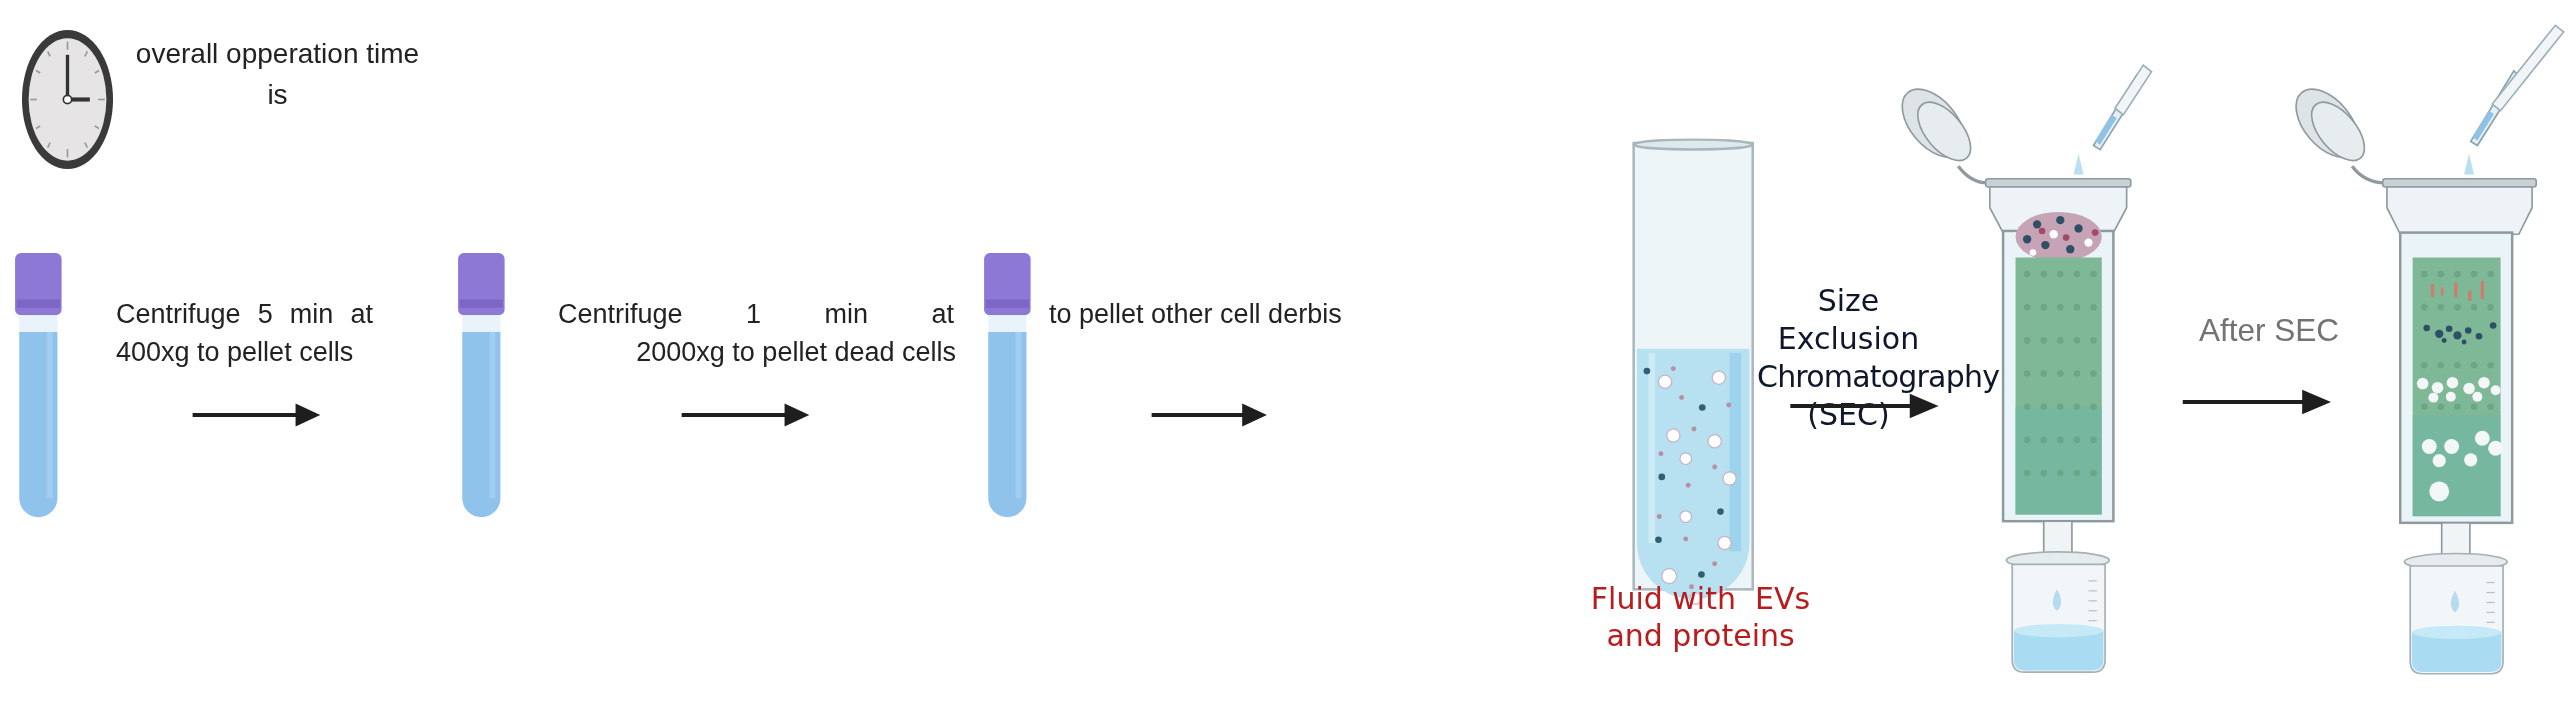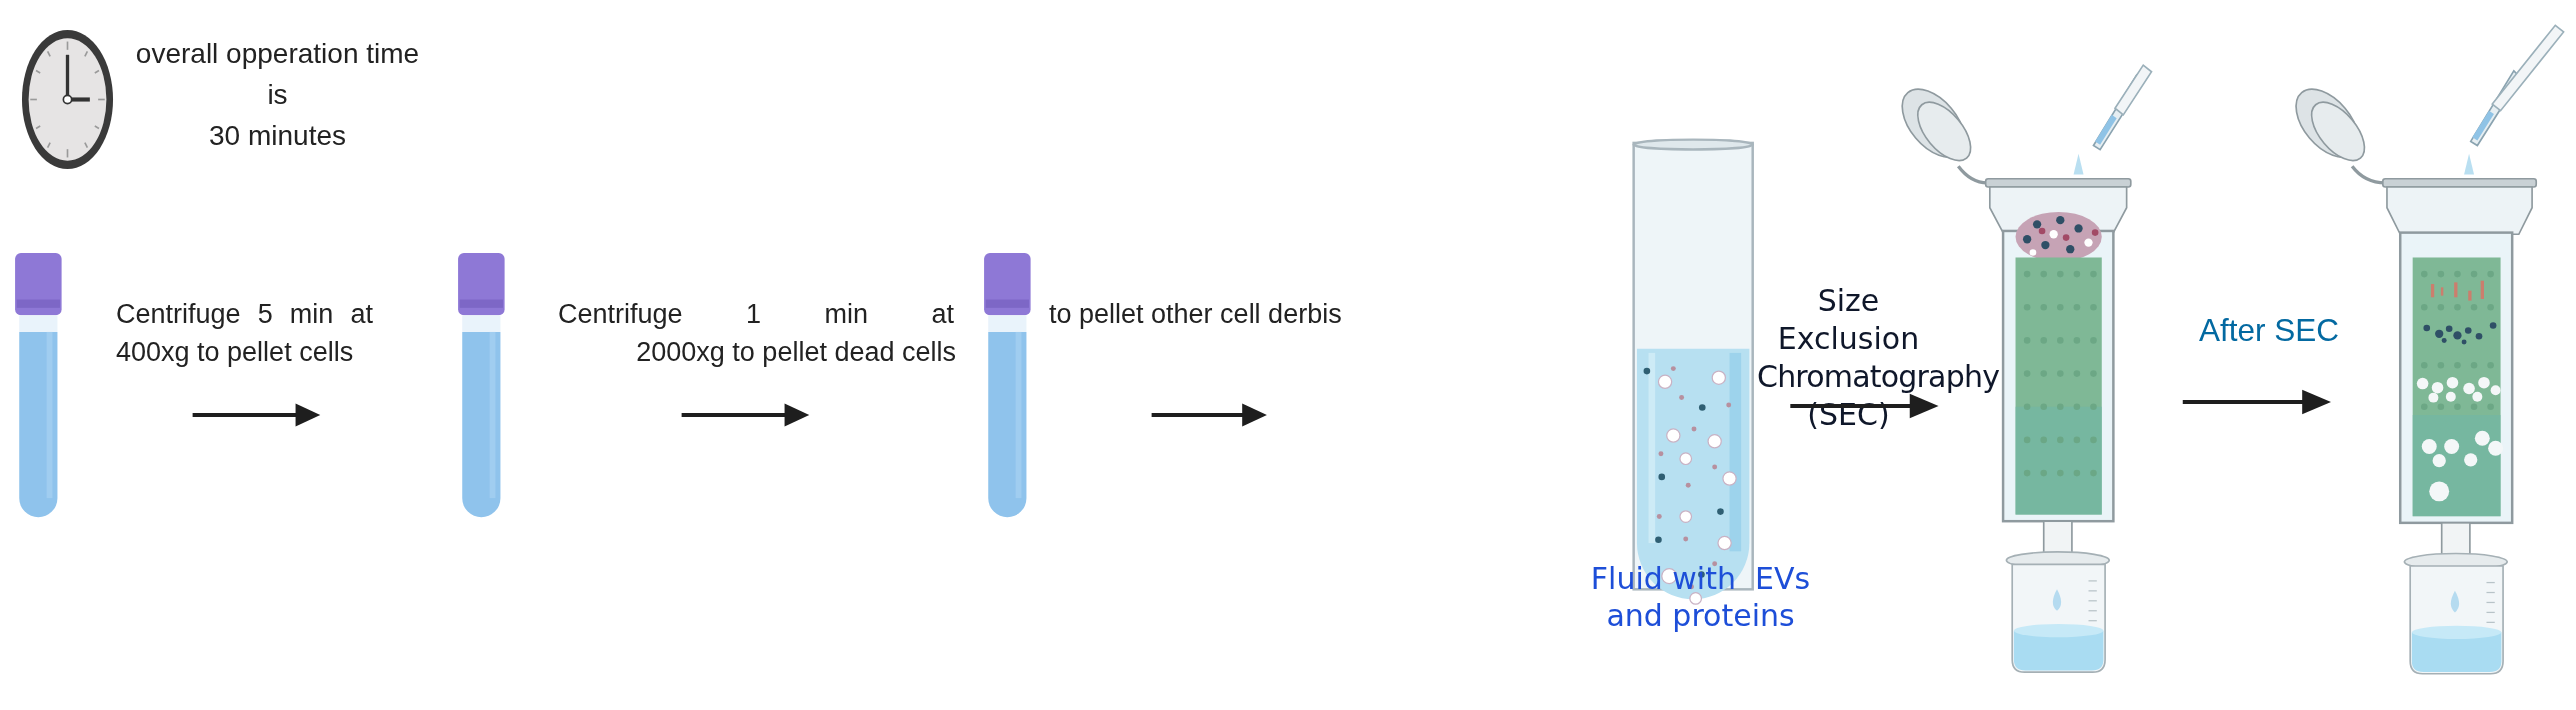--- a/index.html
+++ b/index.html
@@ -33,21 +33,20 @@
       <line x1="85" y1="148" x2="82" y2="142"></line>
     </g>
     <line x1="61" y1="36" x2="61" y2="90" stroke="#333" stroke-width="4"></line>
     <line x1="61" y1="90" x2="88" y2="90" stroke="#333" stroke-width="5"></line>
     <circle cx="61" cy="90" r="5" fill="#fff" stroke="#333" stroke-width="2"></circle>
   </svg>
 </div>
 
 <div class="abs txt center" style="left:124px;top:33px;width:307px;font-size:28px;line-height:41px;">
   <div>overall opperation time is</div>
-  <div>30 minutes</div>
 </div>
 
 <div class="abs" style="left:15px;top:253px;">
   <svg width="50" height="270" viewBox="0 0 60 325">
     <rect x="0" y="0" width="56" height="75" rx="7" fill="#8e78d6"></rect>
     <rect x="2" y="56" width="52" height="10" fill="#7d67c6"></rect>
     <rect x="5" y="75" width="46" height="20" fill="#e9f3fb"></rect>
     <path d="M5 95 H51 V295 A23 23 0 0 1 5 295 Z" fill="#8fc3ec"></path>
     <rect x="38" y="95" width="7" height="200" fill="#a7d2f2" opacity="0.7"></rect>
   </svg>
@@ -145,21 +144,21 @@
         <circle cx="100" cy="398" r="3"></circle>
       <circle cx="68" cy="420" r="3"></circle>
         <circle cx="33" cy="458" r="3"></circle>
       <circle cx="65" cy="485" r="3"></circle>
         <circle cx="100" cy="515" r="3"></circle>
       <circle cx="72" cy="543" r="3"></circle>
     </g>
   </svg>
 </div>
 
-<div class="abs center" style="left:1580px;top:560px;width:241px;font-family:'DejaVu Sans',sans-serif;font-size:30px;line-height:37px;color:#1d4ed8;">
+<div class="abs center" style="left:1580px;top:580px;width:241px;font-family:'DejaVu Sans',sans-serif;font-size:30px;line-height:37px;color:#b91c1c;">
   <div style="white-space:pre;">Fluid with  EVs</div>
   <div>and proteins</div>
 </div>
 
 <div class="abs center" style="left:1757px;top:282px;width:183px;font-family:'DejaVu Sans',sans-serif;font-size:30px;line-height:38px;color:#0f172a;">
   <div>Size Exclusion</div>
   <div style="letter-spacing:-0.8px;">Chromatography</div>
   <div>(SEC)</div>
 </div>
 <div class="abs" style="left:1790px;top:392px;">
@@ -260,21 +259,21 @@
     <g stroke="#b8c3c8" stroke-width="1.5">
       <line x1="232" y1="680" x2="242" y2="680"></line>
         <line x1="232" y1="692" x2="242" y2="692"></line>
       <line x1="232" y1="704" x2="242" y2="704"></line>
         <line x1="232" y1="716" x2="242" y2="716"></line>
       <line x1="232" y1="728" x2="242" y2="728"></line>
     </g>
   </svg>
 </div>
 
-<div class="abs" style="left:2199px;top:311px;font-size:31.5px;line-height:38px;color:#0369a1;">After SEC</div>
+<div class="abs" style="left:2199px;top:311px;font-size:31.5px;line-height:38px;color:#737373;">After SEC</div>
 <div class="abs" style="left:2182px;top:388px;">
   <svg width="158" height="28" viewBox="0 0 190 34">
       <line x1="0" y1="17" x2="150" y2="17" stroke="#1e1e1e" stroke-width="5"></line>
       <polygon points="145,2 180,17 145,32" fill="#1e1e1e"></polygon>
     </svg>
 </div>
 
 <div class="abs" style="left:2323px;top:16.6px;">
   <svg width="249" height="680" viewBox="0 0 300 820">
     <g>

